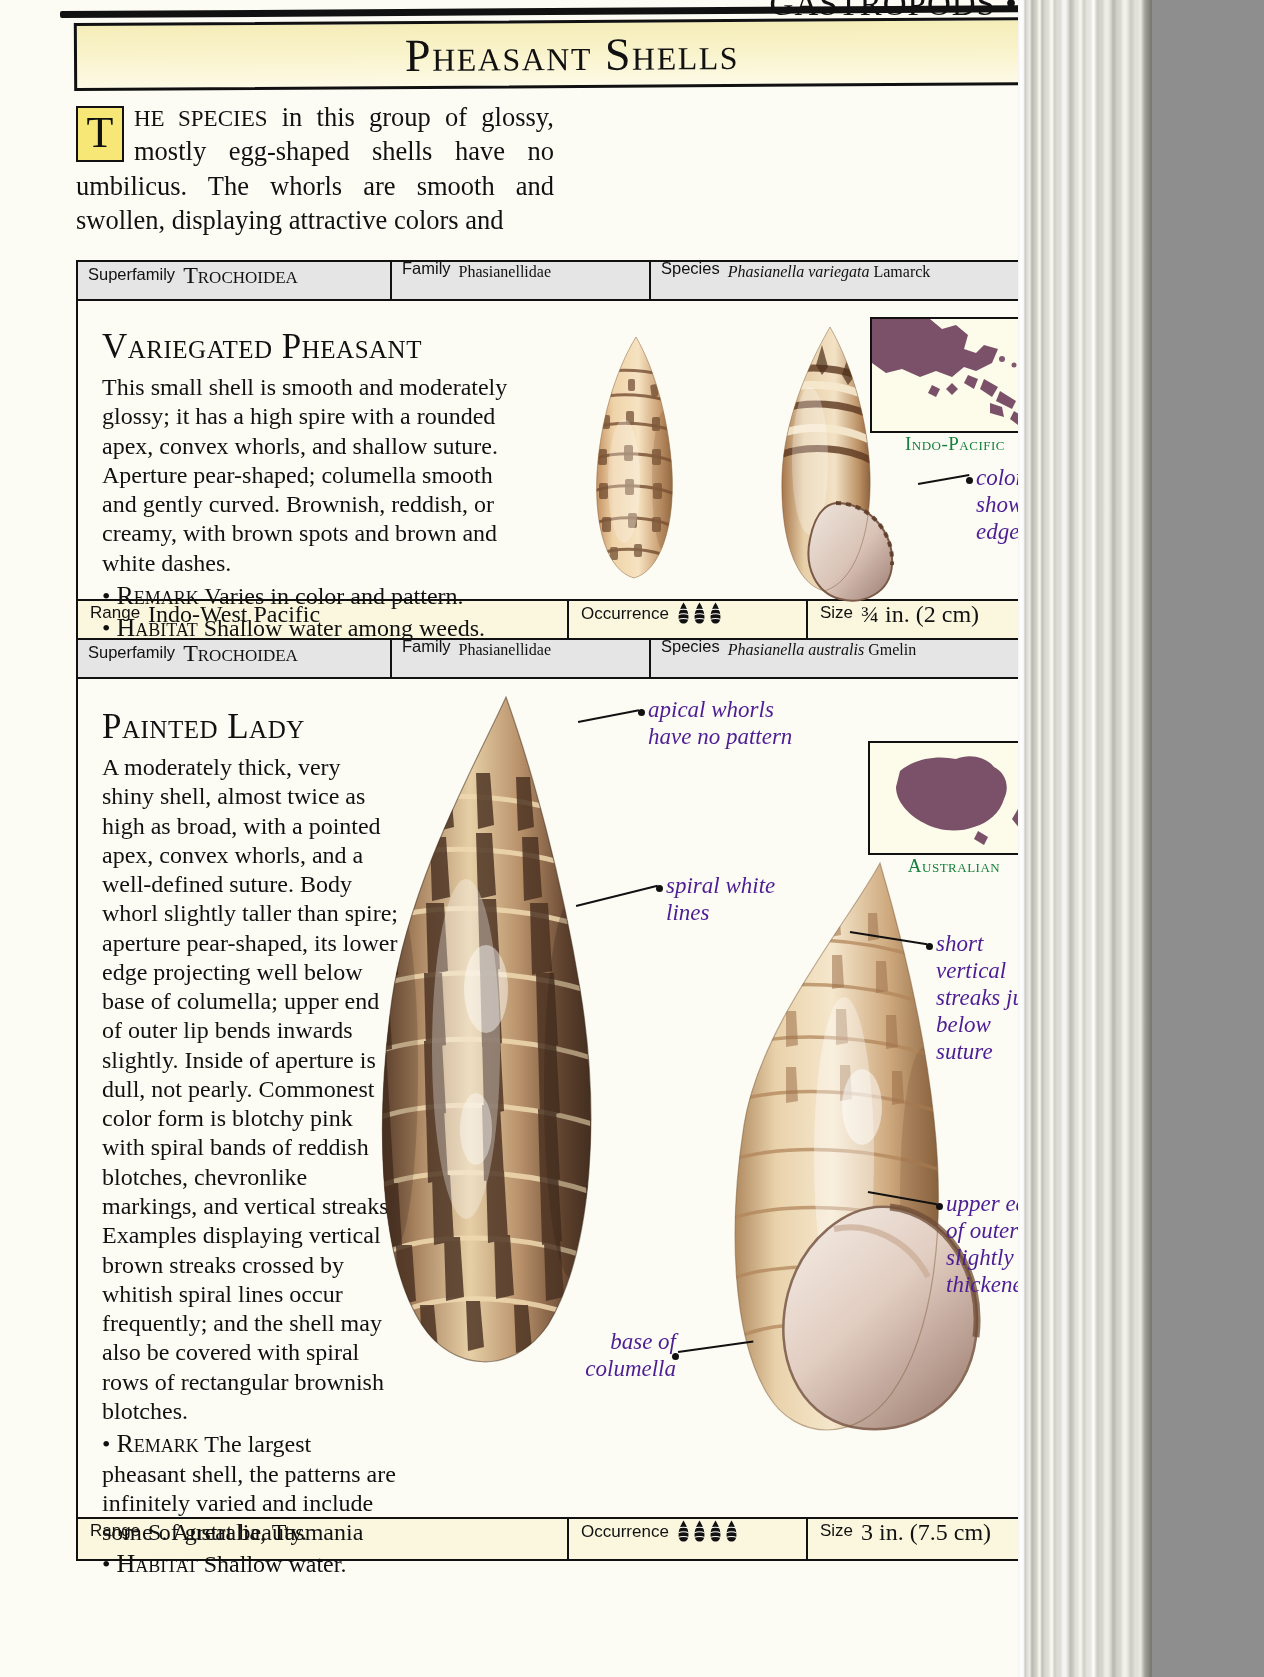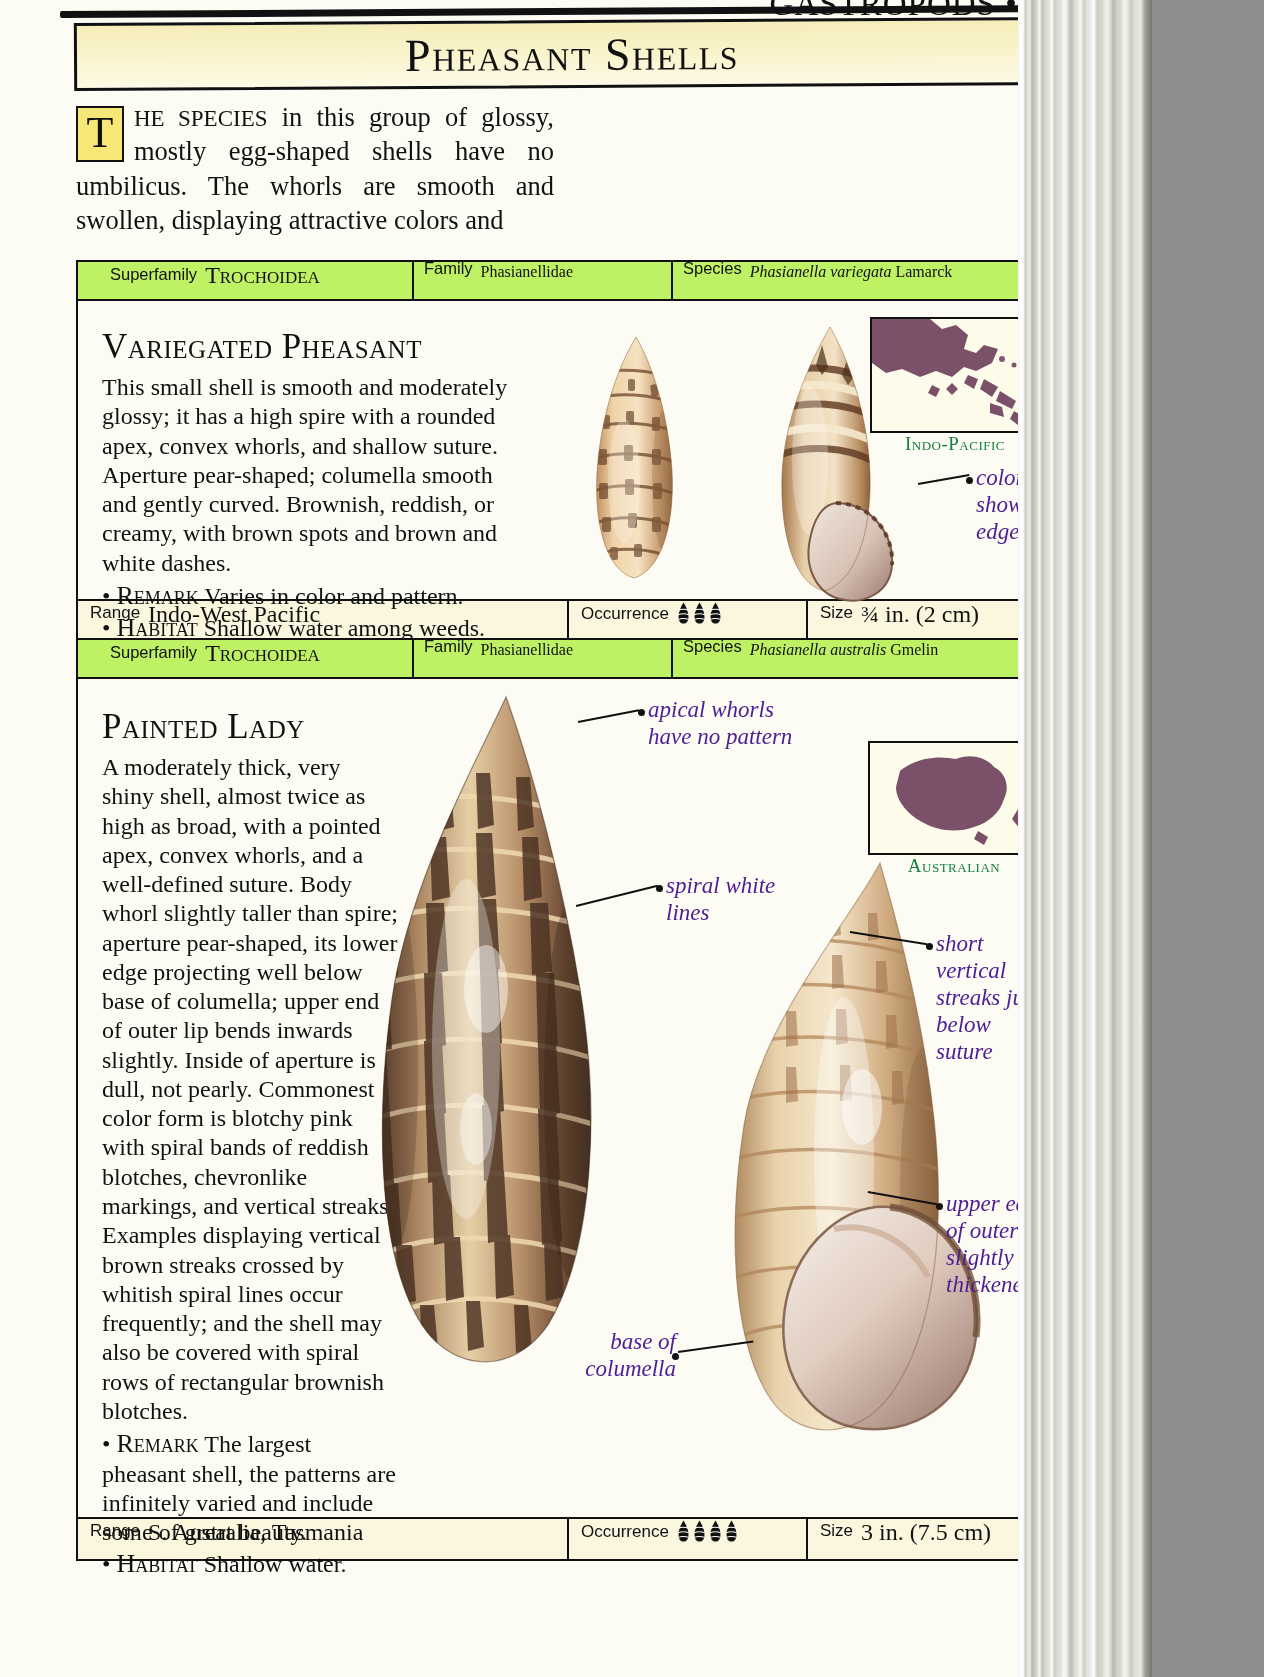--- a/index.html
+++ b/index.html
@@ -82,22 +82,21 @@
     font-size:44px; line-height:50px; text-align:center; color:#111;
     font-family:"Liberation Serif", serif;
   }
   .sc { font-variant: small-caps; }
 
   
   .panel { position:absolute; left:76px; width:986px; }
 
   .hdr-row {
     display:flex; height:37px; border:2.5px solid #111;
-    background:#bef264;
-    padding-left:22px;
+    background:#e5e5e5;
   }
   .hdr-cell { display:flex; align-items:baseline; padding:0 10px;
               border-right:2px solid #111; }
   .hdr-cell:last-child{ border-right:none; }
   .hdr-cell .lbl { font-size:16.5px; color:#111; margin-right:8px;
                    font-family:"Liberation Sans", sans-serif;
                    position:relative; top:-3px; }
   .hdr-cell .val { font-size:16px; color:#111; }
   .hdr-cell .val.sc { font-variant: small-caps; font-size:24px; }
   .hdr-cell .val i { font-style:italic; }

